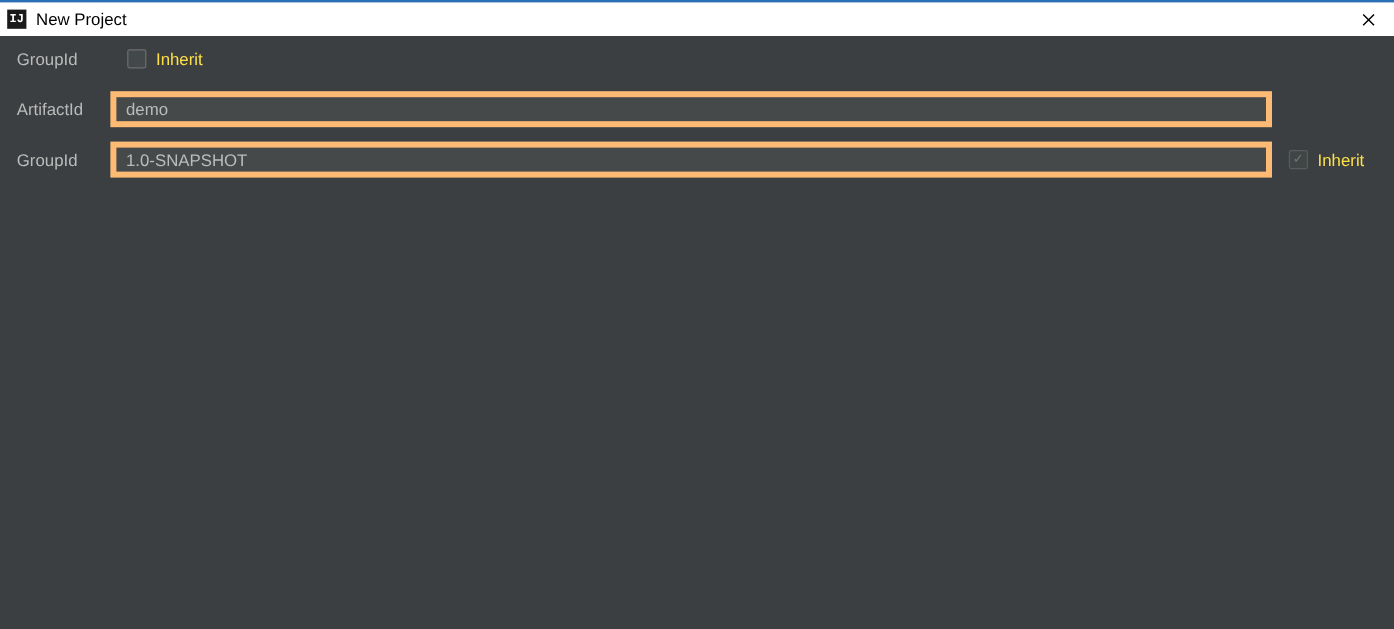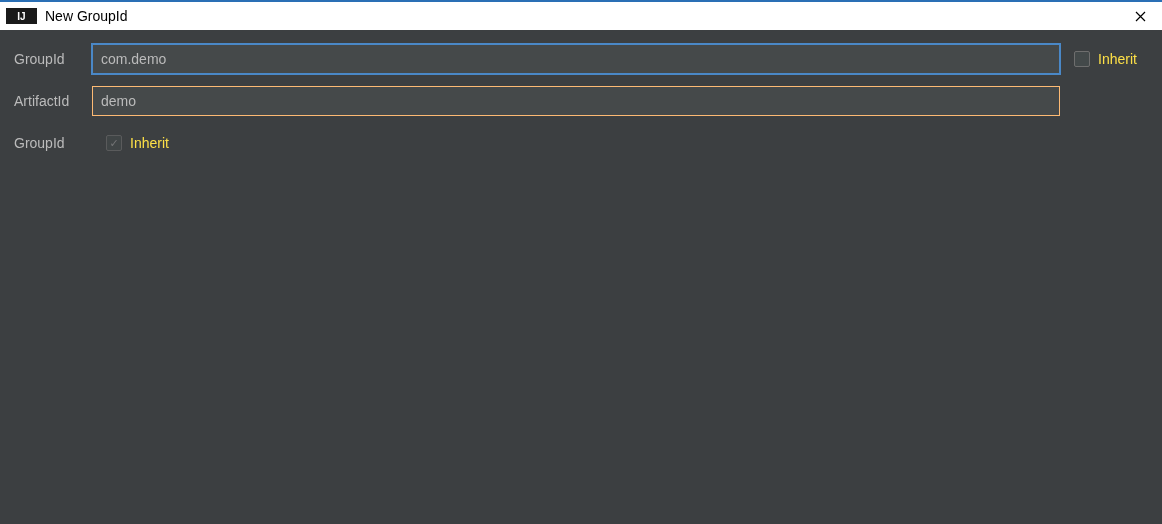--- a/index.html
+++ b/index.html
@@ -15,67 +15,67 @@
       height: 30px;
       background: #ffffff;
       border-top: 2px solid #2a6fb5;
       display: flex;
       align-items: center;
       padding: 0 6px 0 6px;
       color: #000;
       font-size: 14px;
     }
     .titlebar .app-icon {
-      width: 31px;
+      width: 16px;
       height: 16px;
       background: #1a1a1a;
       color: #fff;
       font-size: 10px;
       font-weight: bold;
       display: inline-flex;
       align-items: center;
       justify-content: center;
       margin-right: 8px;
-      font-family: Liberation Sans, sans-serif;
+      font-family: Liberation Mono, monospace;
     }
     .titlebar .title { flex: 0 0 auto; }
     .titlebar .spacer { flex: 1; }
     .titlebar .close {
       width: 32px;
       height: 28px;
       display: inline-flex;
       align-items: center;
       justify-content: center;
       font-size: 14px;
       color: #000;
       cursor: pointer;
     }
     .content {
       background: #3c3f41;
       height: calc(100% - 30px);
-      padding: 14px 10px 14px 14px;
+      padding: 4px 10px 14px 14px;
       color: #bbbbbb;
     }
     .row {
       display: flex;
       align-items: center;
       margin-bottom: 12px;
       height: 30px;
     }
     .row-label {
       width: 78px;
       flex: 0 0 78px;
       color: #bbbbbb;
       font-size: 14px;
     }
     .row-input {
       flex: 1;
       height: 30px;
       background: #45494a;
-      border: 1px solid #fdba74;
+      border: 5px solid #fdba74;
       color: #bbbbbb;
       font-size: 14px;
       padding: 0 8px;
       outline: none;
       font-family: inherit;
     }
     .row-input.focused {
       border: 1px solid #4a88c7;
       box-shadow: 0 0 0 1px #4a88c7;
     }
@@ -110,51 +110,51 @@
       line-height: 1;
     }
     .chk.checked .mark { display: inline; }
     .inherit-label { color: #fde047; }
   </style>
 </head>
 <body>
 
 <div class="titlebar">
   <span class="app-icon">IJ</span>
-  <span class="title">New GroupId</span>
+  <span class="title">New Project</span>
   <span class="spacer"></span>
   <span class="close">
     <svg width="11" height="11" viewBox="0 0 11 11">
         <path d="M1 1 L10 10 M10 1 L1 10" stroke="#000" stroke-width="1.2" fill="none"></path>
       </svg>
   </span>
 </div>
 
 <div class="content">
 
   <div class="row">
     <div class="row-label">GroupId</div>
-    <input class="row-input focused" type="text" value="com.demo" style="">
     <div class="row-inherit">
       <span class="chk"></span>
       <span class="inherit-label">Inherit</span>
     </div>
   </div>
 
   <div class="row">
     <div class="row-label">ArtifactId</div>
     <input class="row-input" type="text" value="demo" style="">
     <div class="row-inherit hidden">
       <span class="chk"></span>
       <span class="inherit-label"></span>
     </div>
   </div>
 
   <div class="row">
     <div class="row-label">GroupId</div>
+    <input class="row-input" type="text" value="1.0-SNAPSHOT" style="">
     <div class="row-inherit">
       <span class="chk checked disabled">
           <span class="mark">✓</span>
         </span>
       <span class="inherit-label">Inherit</span>
     </div>
   </div>
 
 </div>
 

